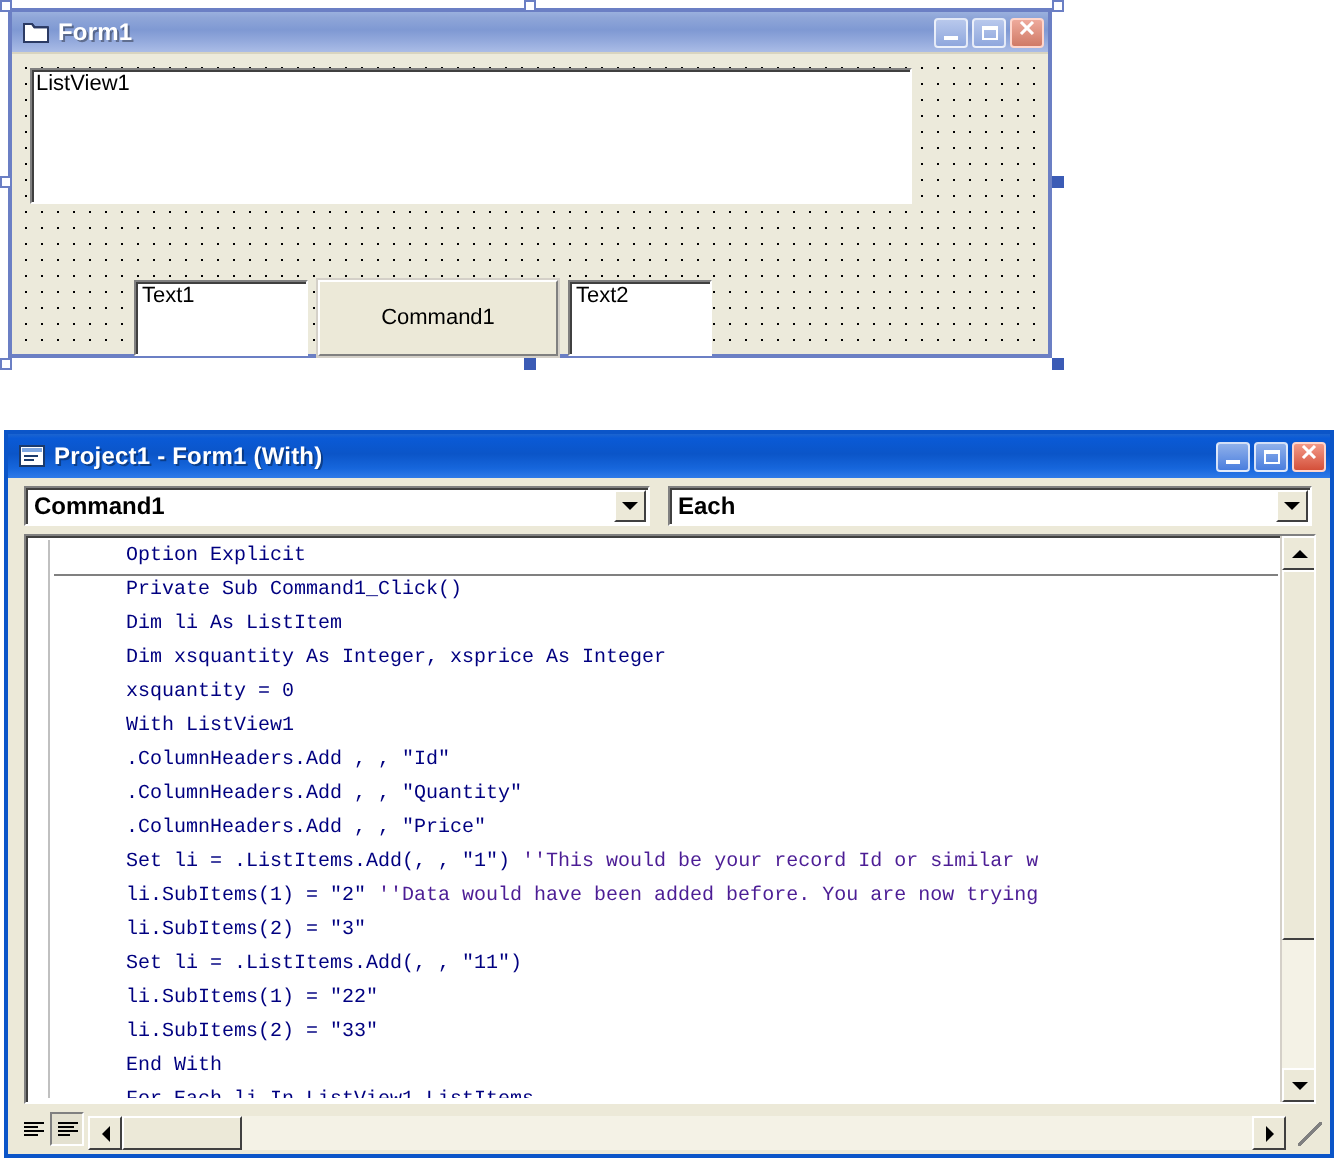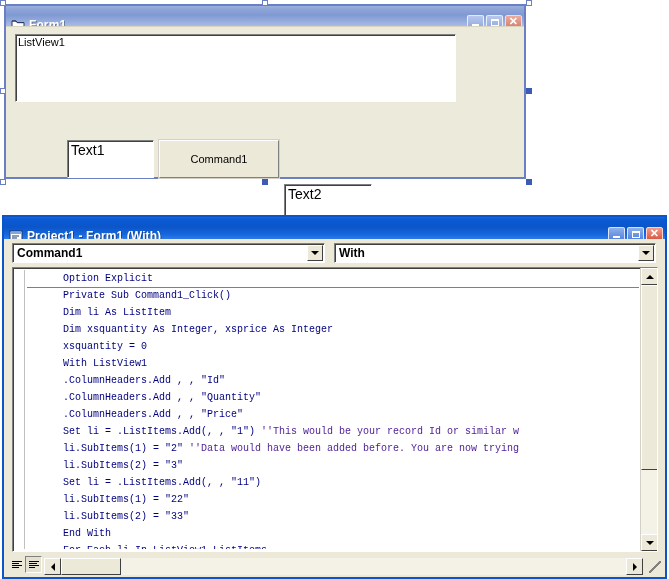--- a/index.html
+++ b/index.html
@@ -9,22 +9,22 @@
     background: #ffffff;
     font-family: "Liberation Sans", sans-serif;
     overflow: hidden;
   }
   #root { position: relative; width: 669px; height: 579px; background: #ffffff; }
 
   
   .titlebar {
     position: absolute; left: 0; top: 0; right: 0;
     height: 20px;
-    display: flex; 
-    padding: 12px 2px 0 5px;
+    display: flex; align-items: center;
+    padding: 0 2px 0 5px;
     color: #ffffff;
     font-size: 12px; font-weight: bold;
     letter-spacing: 0.1px;
   }
   .tb-inactive {
     background: linear-gradient(to bottom,#9ab0de 0%,#8fa6d8 14%,#7f99d3 45%,#93a9dc 72%,#aabce6 100%);
   }
   .tb-active {
     background: linear-gradient(to bottom,#1b64d0 0%,#0a5ad6 10%,#0b55c8 45%,#1666dc 78%,#2e7ae8 100%);
   }
@@ -73,25 +73,25 @@
     border-right-color: #ffffff; border-bottom-color: #ffffff;
     box-shadow: 1px 1px 0 0 #404040 inset;
   }
   .vb-listview .lbl { position:absolute; left:2px; top:1px; font-size:11px; color:#000; font-family:"Liberation Sans",sans-serif;}
   .vb-text {
     position: absolute; top: 113px; height: 38px;
     background: #ffffff;
     border: 1px solid #808080;
     border-right-color: #ffffff; border-bottom-color: #ffffff;
     box-shadow: 1px 1px 0 0 #404040 inset;
-    font-size: 14px; color:#000;
+    font-size: 11px; color:#000;
   }
   .vb-text .lbl { position:absolute; left:3px; top:1px; }
   #text1 { left: 61px; width: 87px; }
-  #text2 { left: 278px; width: 88px; margin-top: 44px; }
+  #text2 { left: 278px; width: 72px; }
   #command1 {
     position: absolute; left: 153px; top: 113px; width: 120px; height: 38px;
     background: #ece9d8;
     border: 1px solid #ffffff;
     border-right-color: #808080; border-bottom-color: #808080;
     box-shadow: 0 0 0 1px #d4d0c8;
     display: flex; align-items: center; justify-content: center;
     font-size: 11px; color: #000;
   }
   
@@ -292,21 +292,21 @@
     </div>
 
     <div id="code-toolbar">
       <div class="combo" id="combo-object">
         <span class="ctext">Command1</span>
         <span class="carrow">
             <i class="tri-down"></i>
           </span>
       </div>
       <div class="combo" id="combo-proc">
-        <span class="ctext">With</span>
+        <span class="ctext">Each</span>
         <span class="carrow">
             <i class="tri-down"></i>
           </span>
       </div>
     </div>
 
     <div id="code-area">
       <div id="margin-indicator"></div>
       <div class="sep-line"></div>
       <div id="code-lines"><div class="cl"><span>      Option Explicit</span></div><div class="cl"><span>      Private Sub Command1_Click()</span></div><div class="cl"><span>      Dim li As ListItem</span></div><div class="cl"><span>      Dim xsquantity As Integer, xsprice As Integer</span></div><div class="cl"><span>      xsquantity = 0</span></div><div class="cl"><span>      With ListView1</span></div><div class="cl"><span>      .ColumnHeaders.Add , , "Id"</span></div><div class="cl"><span>      .ColumnHeaders.Add , , "Quantity"</span></div><div class="cl"><span>      .ColumnHeaders.Add , , "Price"</span></div><div class="cl"><span>      Set li = .ListItems.Add(, , "1") </span><span class="cmt">''This would be your record Id or similar w</span></div><div class="cl"><span>      li.SubItems(1) = "2" </span><span class="cmt">''Data would have been added before. You are now trying</span></div><div class="cl"><span>      li.SubItems(2) = "3"</span></div><div class="cl"><span>      Set li = .ListItems.Add(, , "11")</span></div><div class="cl"><span>      li.SubItems(1) = "22"</span></div><div class="cl"><span>      li.SubItems(2) = "33"</span></div><div class="cl"><span>      End With</span></div><div class="cl"><span>      For Each li In ListView1.ListItems</span></div></div>

